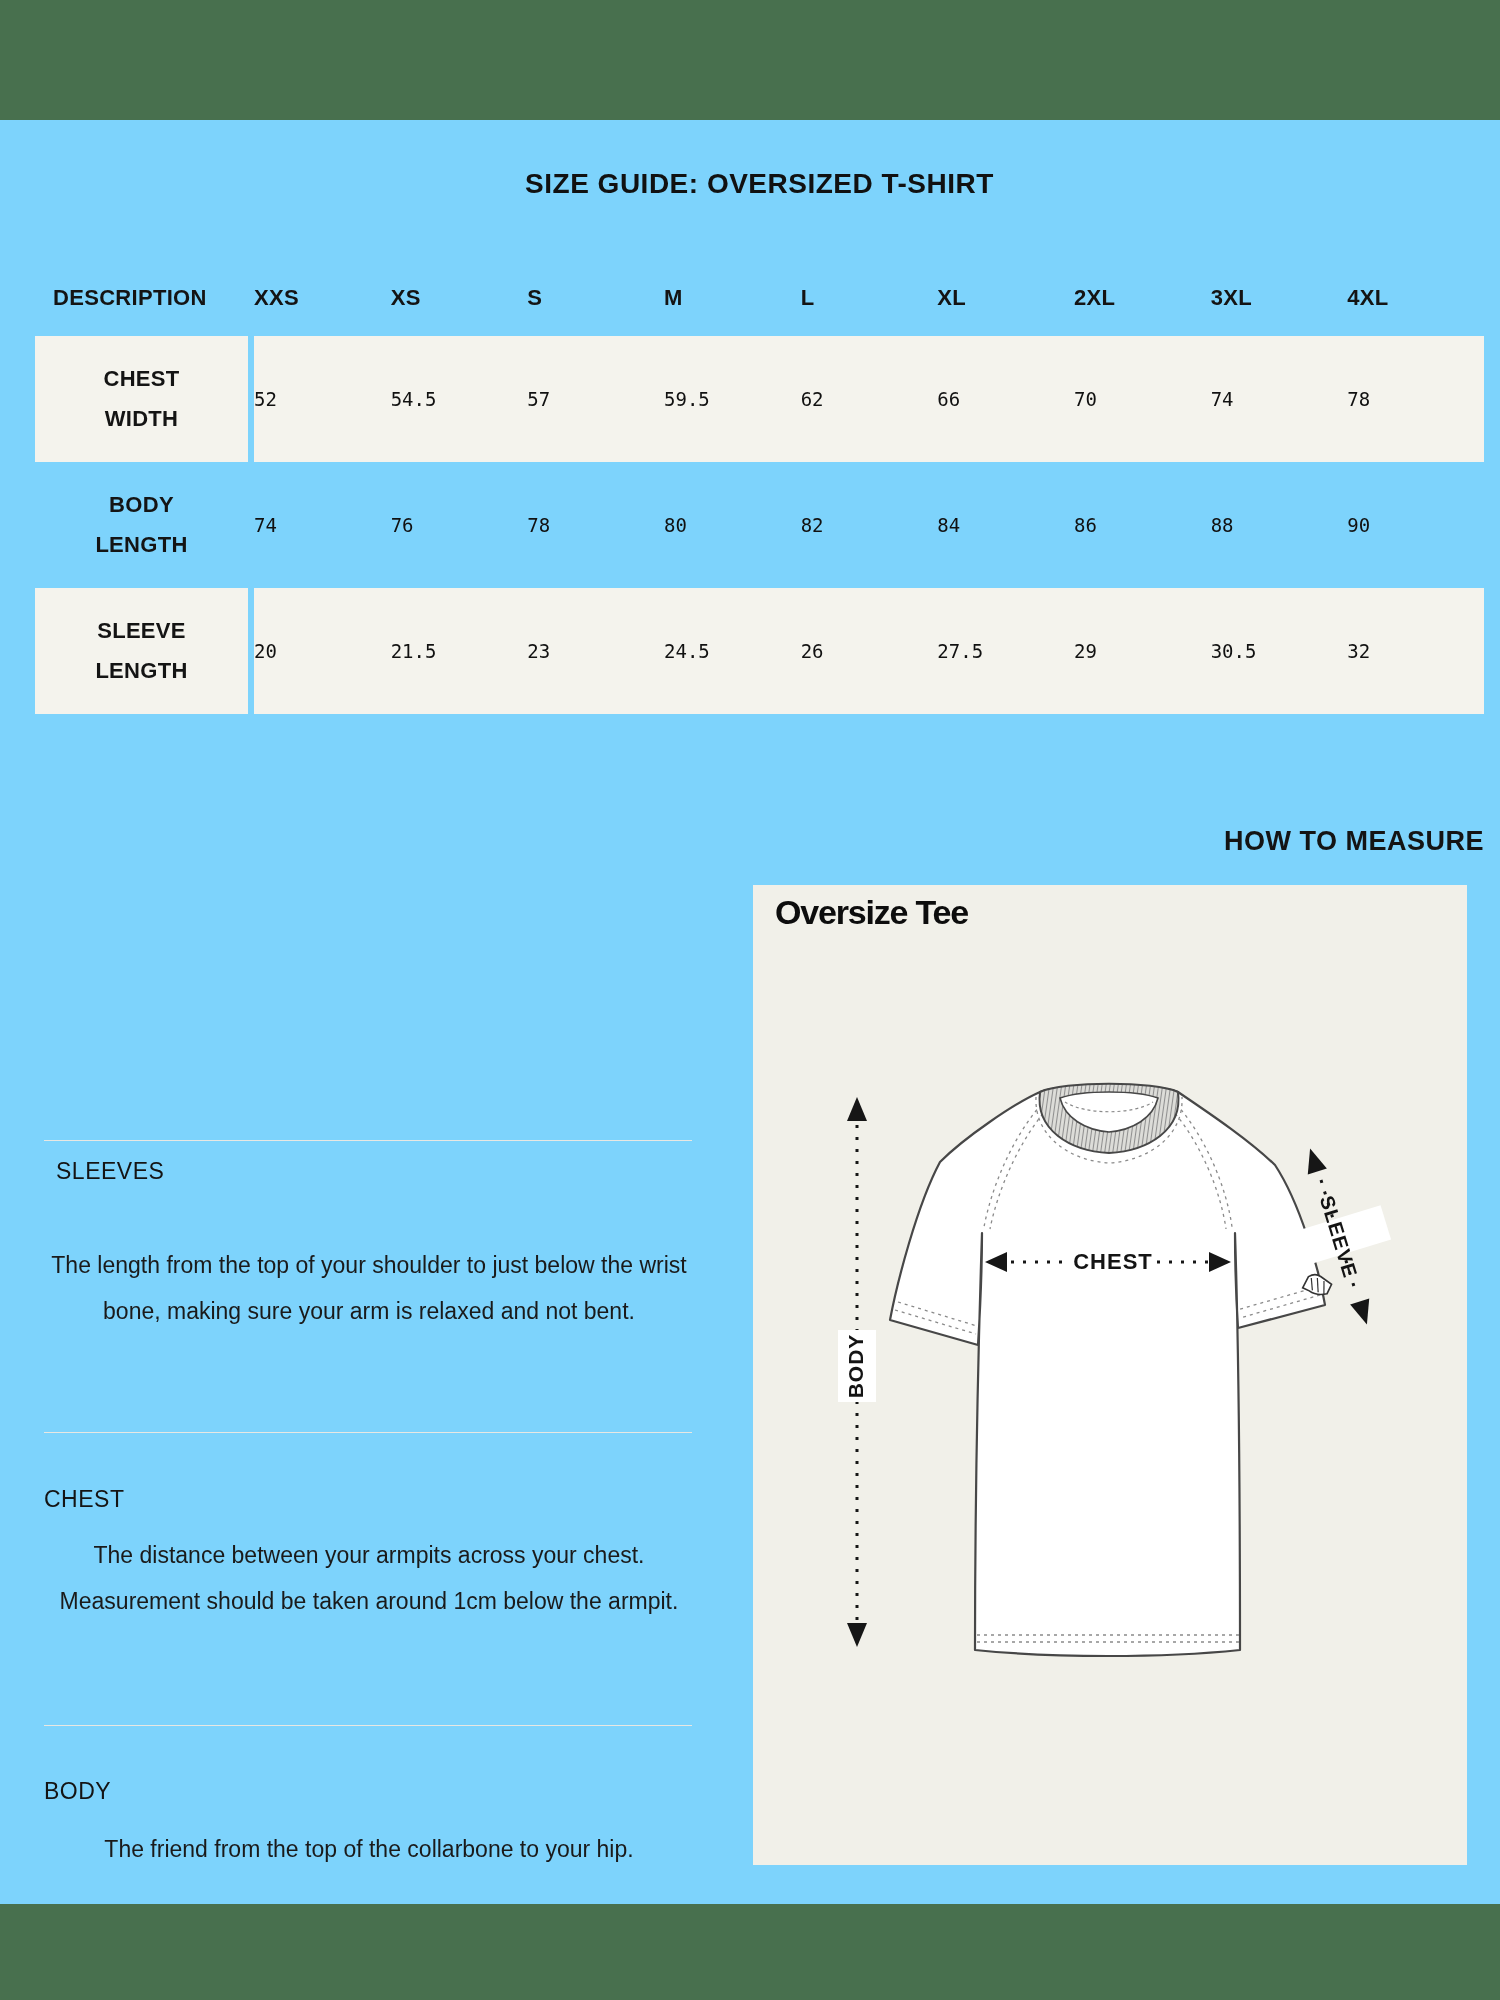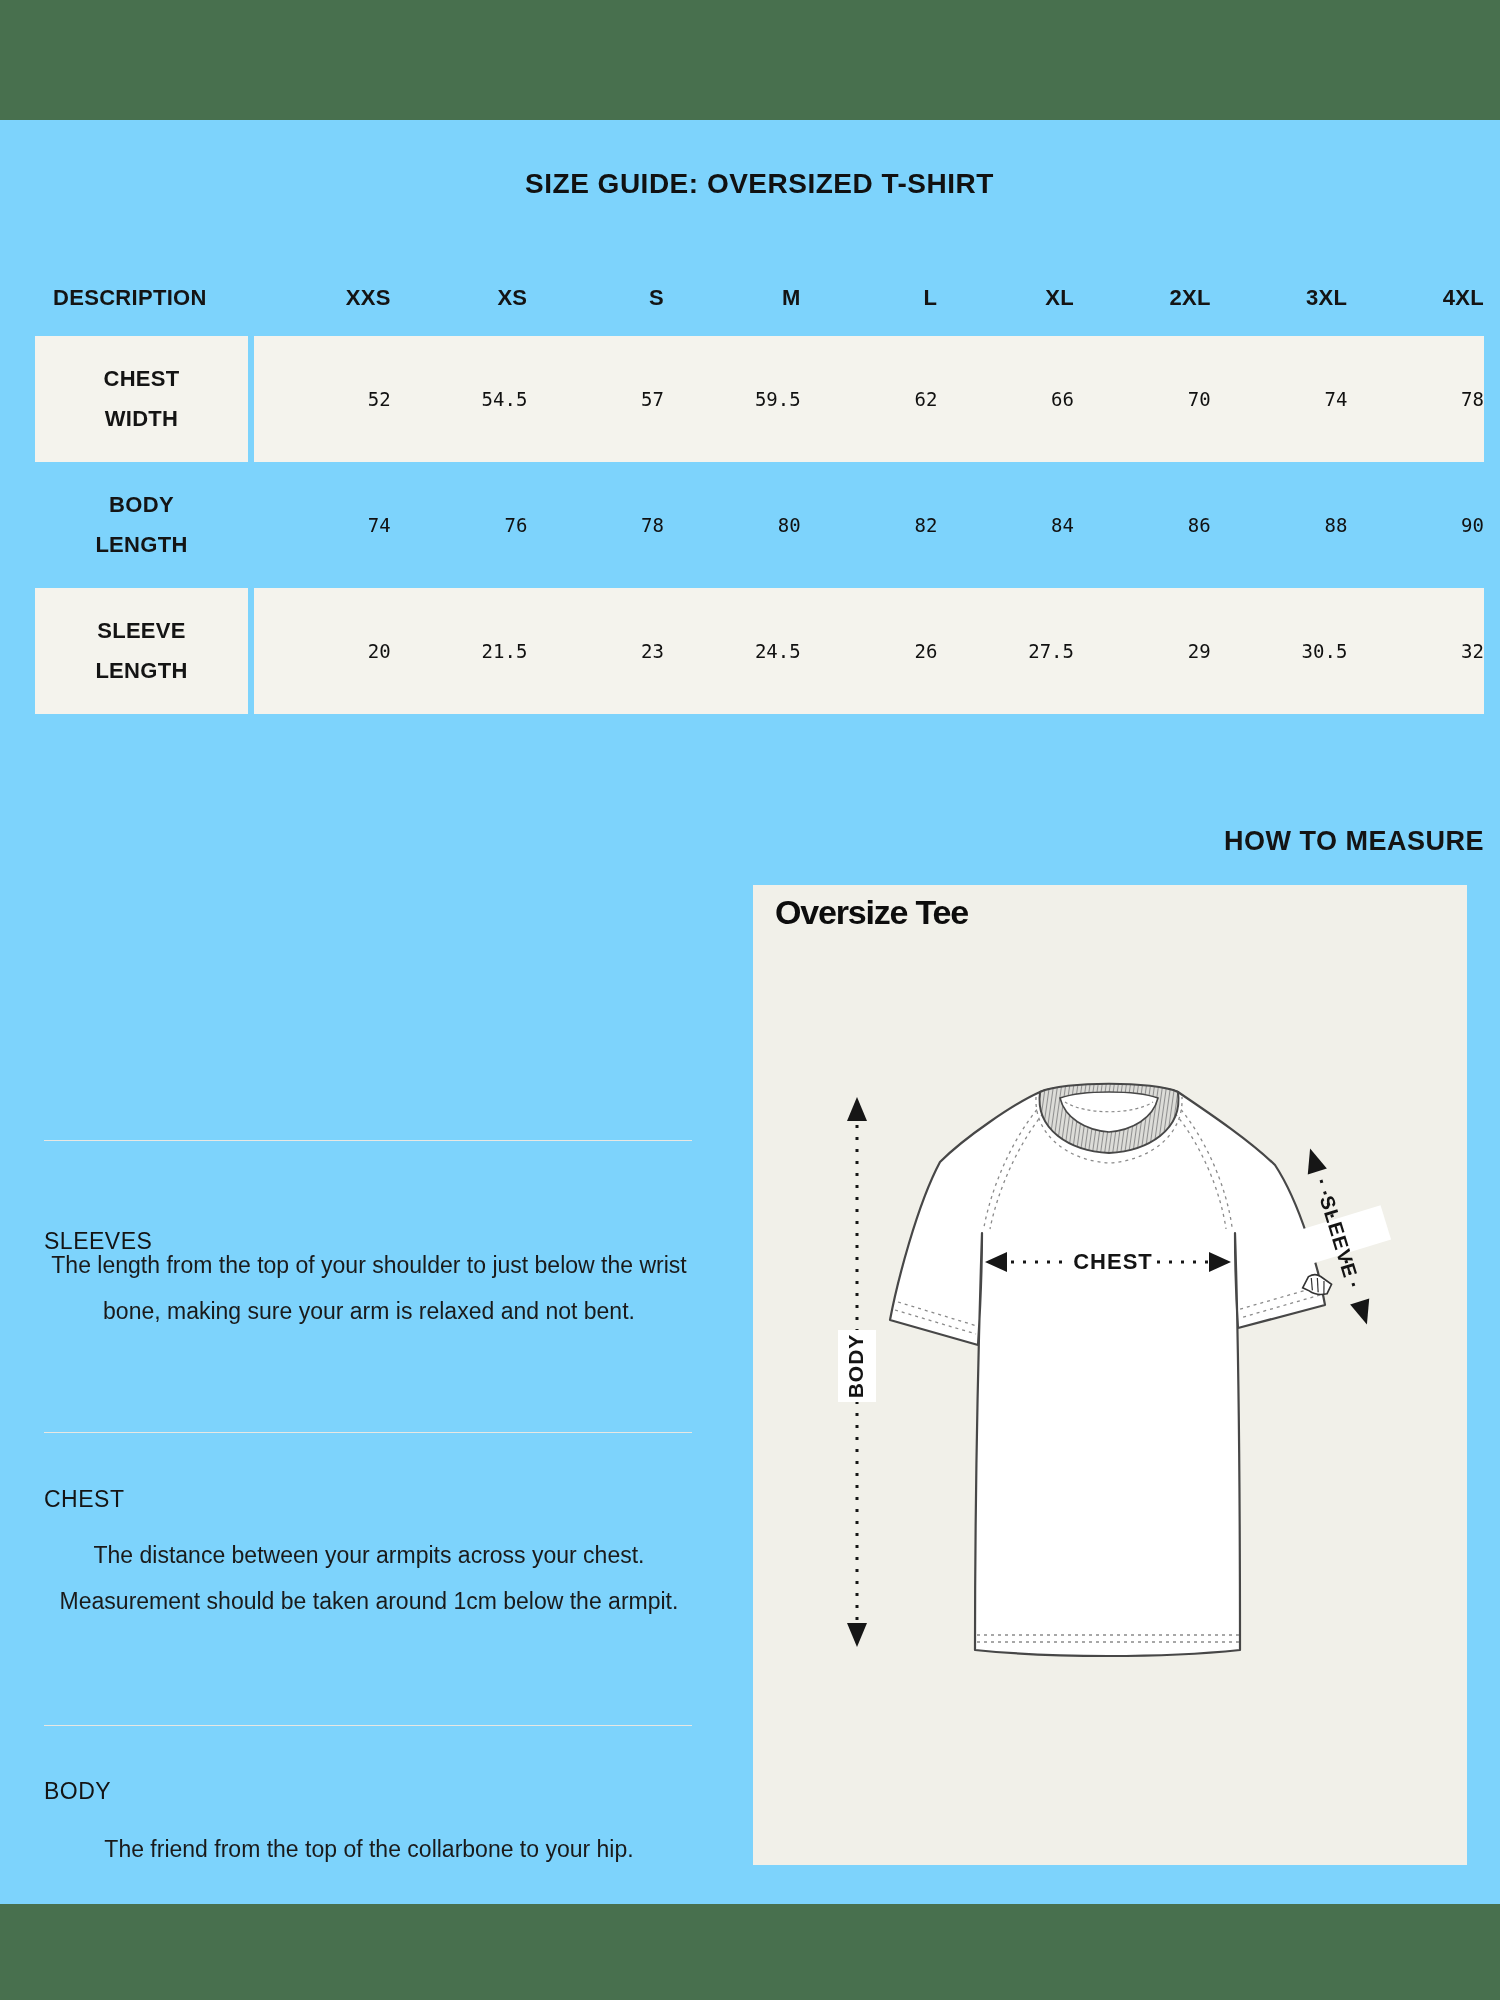--- a/index.html
+++ b/index.html
@@ -14,37 +14,37 @@
 
   
   .size-table{position:absolute;left:35px;top:260px;width:1449px;}
   .trow{display:grid;grid-template-columns:213px 6px repeat(9,1fr);align-items:center;}
   .trow.head{height:76px;}
   .trow.data{height:126px;}
   .trow.striped .label-cell,.trow.striped .vals-bg{background:#F4F3ED;}
   .label-cell{height:100%;display:flex;flex-direction:column;justify-content:center;align-items:center;
       font-size:22px;font-weight:600;line-height:40px;letter-spacing:.3px;}
   .vals-bg{grid-column:3 / span 9;grid-row:1;height:100%;}
-  .cell-h,.cell-v{grid-row:1;text-align:right;z-index:1;}
+  .cell-h,.cell-v{grid-row:1;text-align:left;z-index:1;}
   .cell-h{font-size:22px;font-weight:600;letter-spacing:.3px;}
   .desc-h{grid-row:1;font-size:22px;font-weight:600;letter-spacing:.3px;padding-left:18px;}
   .cell-v{font-family:"DejaVu Sans Mono",monospace;font-size:19px;color:#111;}
   .c3{grid-column:3}.c4{grid-column:4}.c5{grid-column:5}.c6{grid-column:6}.c7{grid-column:7}
   .c8{grid-column:8}.c9{grid-column:9}.c10{grid-column:10}.c11{grid-column:11}
 
   .how-title{position:absolute;left:35px;top:826px;width:1449px;text-align:right;
       font-size:27px;font-weight:600;letter-spacing:.5px;}
 
   
   .lcol{position:absolute;left:44px;width:650px;font-size:23px;line-height:46px;color:#1a1a1a;}
   .intro{top:948px;white-space:pre-wrap;}
   .divider{position:absolute;left:44px;width:648px;height:0;border-top:1.5px solid #E8E7E2;}
   .d1{top:1140px;} .d2{top:1432px;} .d3{top:1725px;}
   .sec-h{position:absolute;left:44px;font-size:23px;font-weight:500;letter-spacing:.5px;color:#141414;}
-  .h-sleeves{top:1228px;} .h-chest{top:1486px;} .h-body{top:1778px;}
+  .h-sleeves{top:1158px;margin-left:12px;} .h-chest{top:1486px;} .h-body{top:1778px;}
   .sec-p{position:absolute;left:44px;width:650px;font-size:23px;line-height:46px;color:#1a1a1a;text-align:center;}
   .p-sleeves{top:1242px;} .p-chest{top:1532px;} .p-body{top:1826px;}
 
   
   .panel{position:absolute;left:753px;top:885px;width:714px;height:980px;background:#F1F0E9;}
   .panel-title{position:absolute;left:22px;top:8px;font-size:34px;font-weight:800;
       letter-spacing:-1.2px;color:#0d0d0d;}
   .diagram-svg{position:absolute;left:0;top:0;}
   .meas-label{font-family:"Liberation Sans",sans-serif;font-weight:600;fill:#141414;}
 </style>

